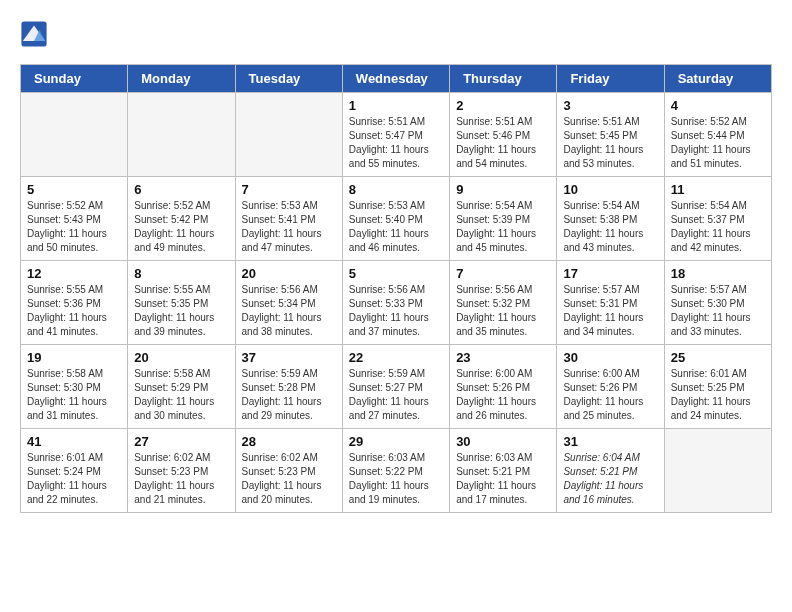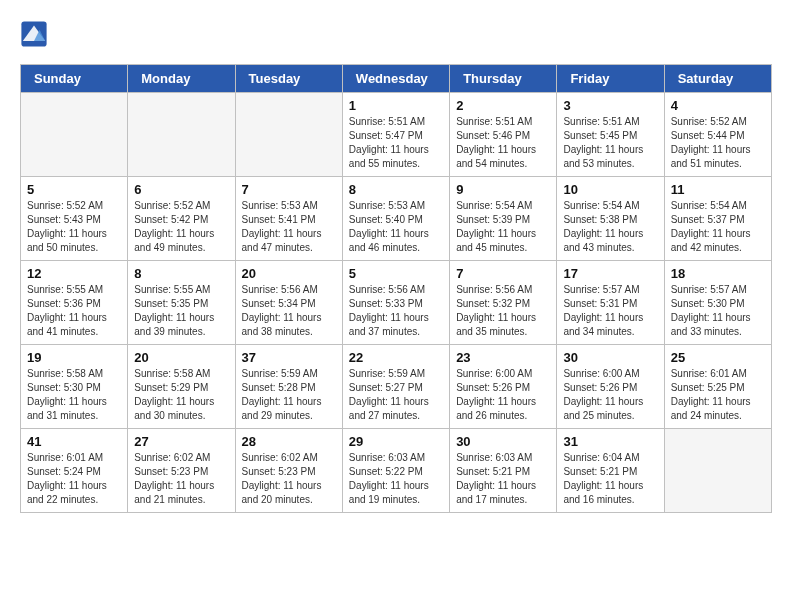--- a/index.html
+++ b/index.html
@@ -330,21 +330,21 @@
         </td>
         <td>
           <span class="day-num">30</span>
           <div class="day-info" style="white-space: pre-line;">Sunrise: 6:03 AM
 Sunset: 5:21 PM
 Daylight: 11 hours
 and 17 minutes.</div>
         </td>
         <td>
           <span class="day-num">31</span>
-          <div class="day-info" style="white-space: pre-line;">Sunrise: 6:04 AM
+          <div class="day-info" style="white-space: pre-line; font-style: italic;">Sunrise: 6:04 AM
 Sunset: 5:21 PM
 Daylight: 11 hours
 and 16 minutes.</div>
         </td>
         <td class="empty"></td>
       </tr>
     </tbody>
 </table>
 
 </body></html>

